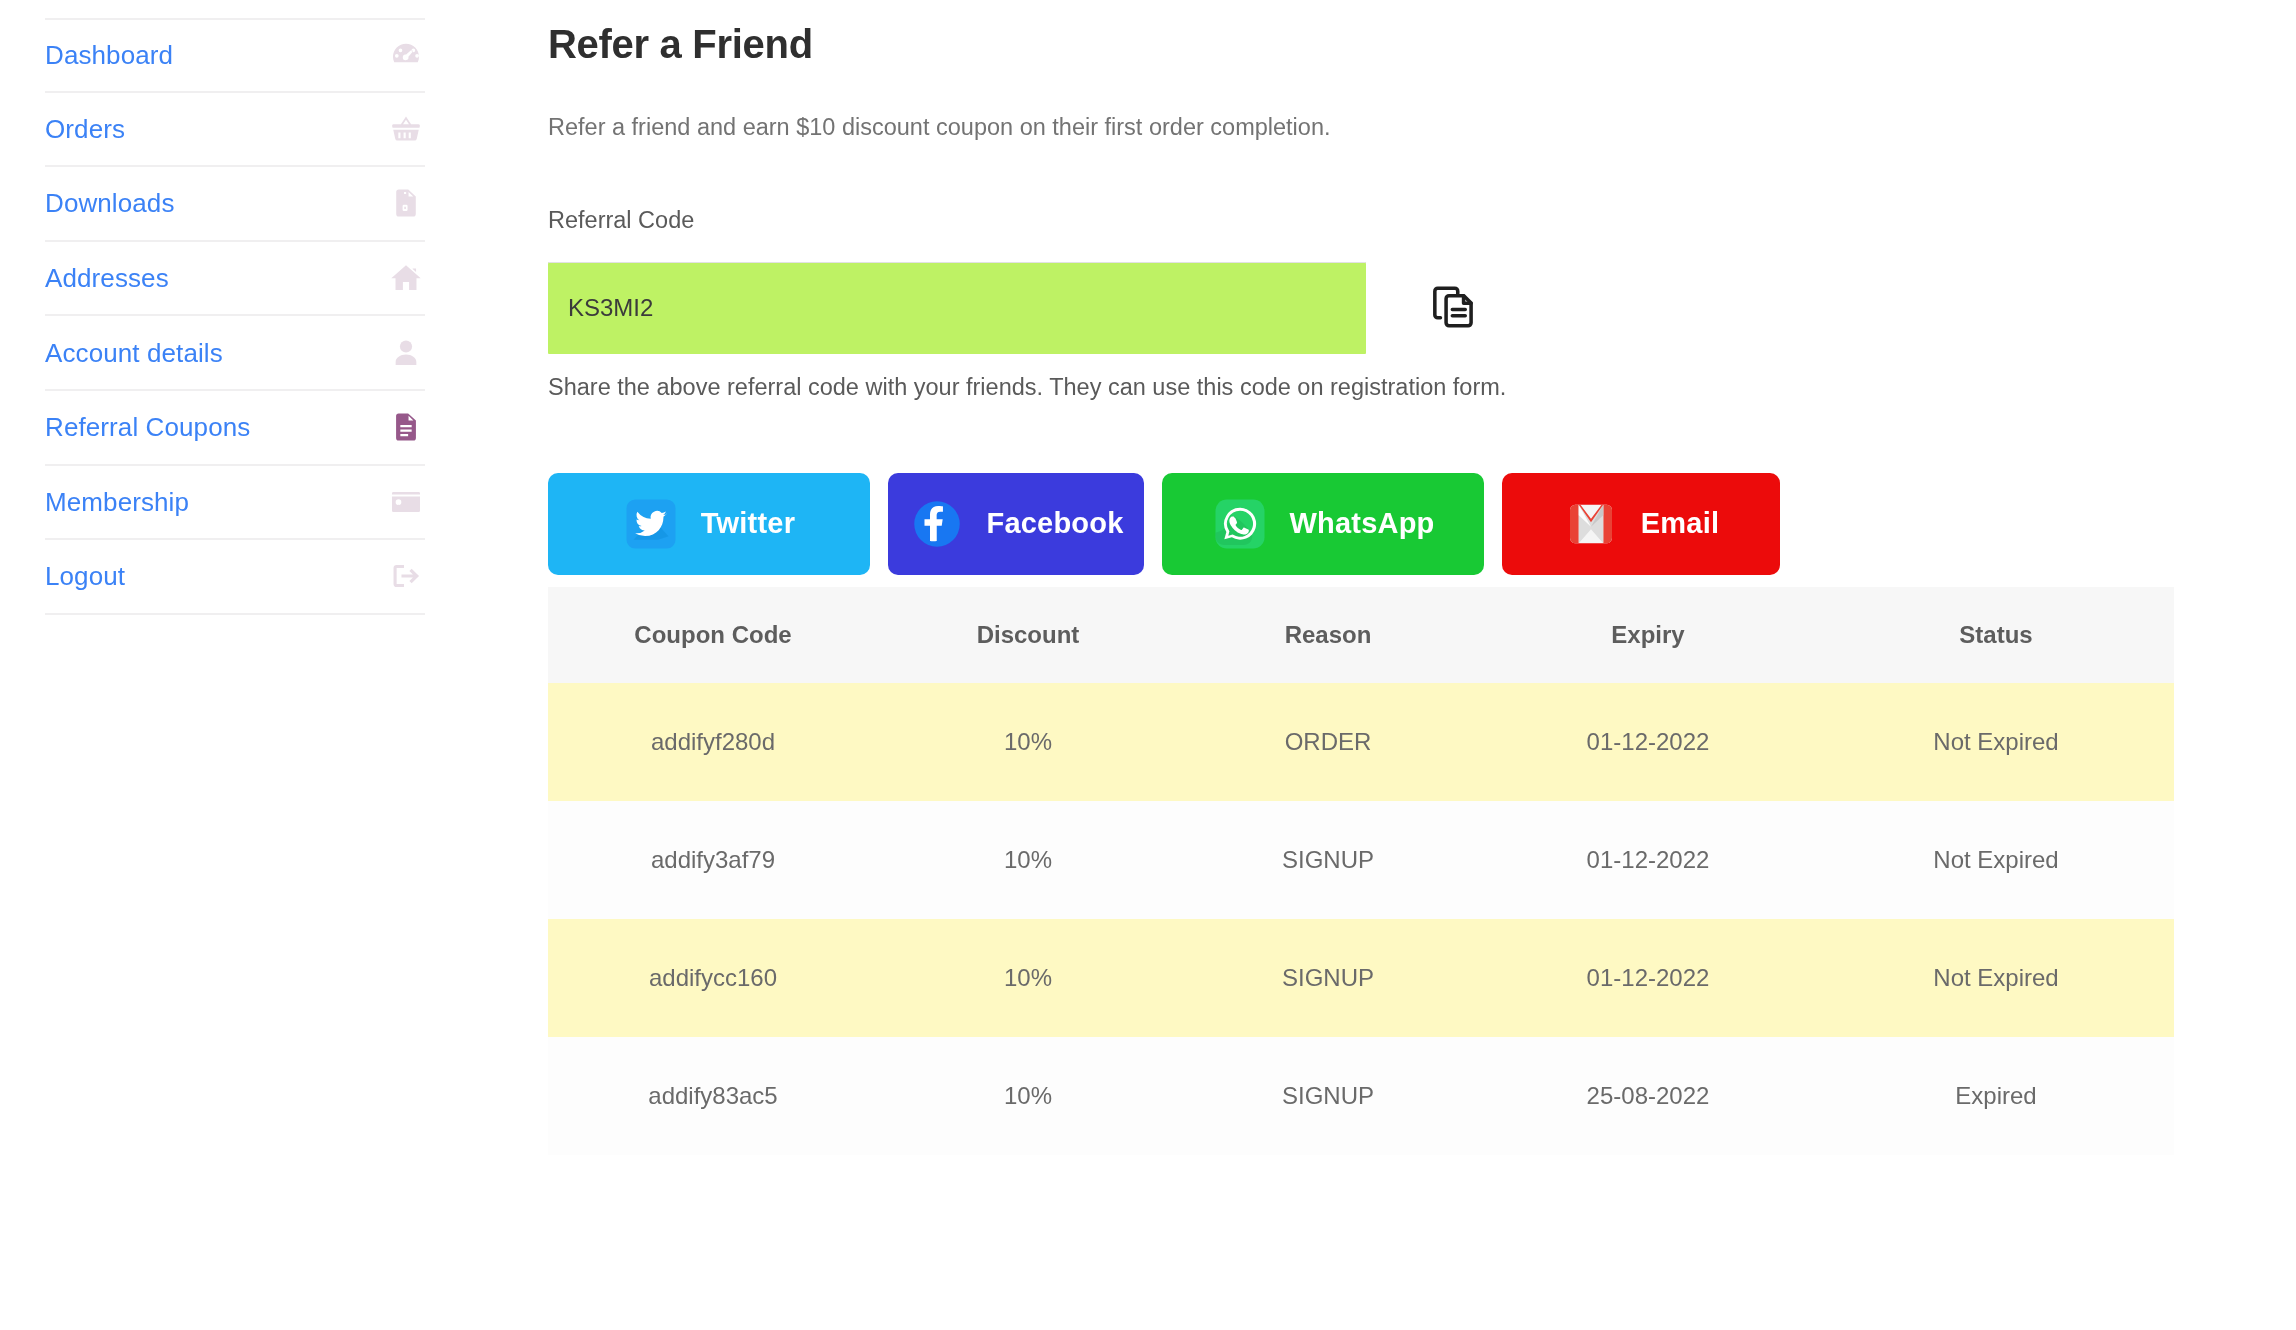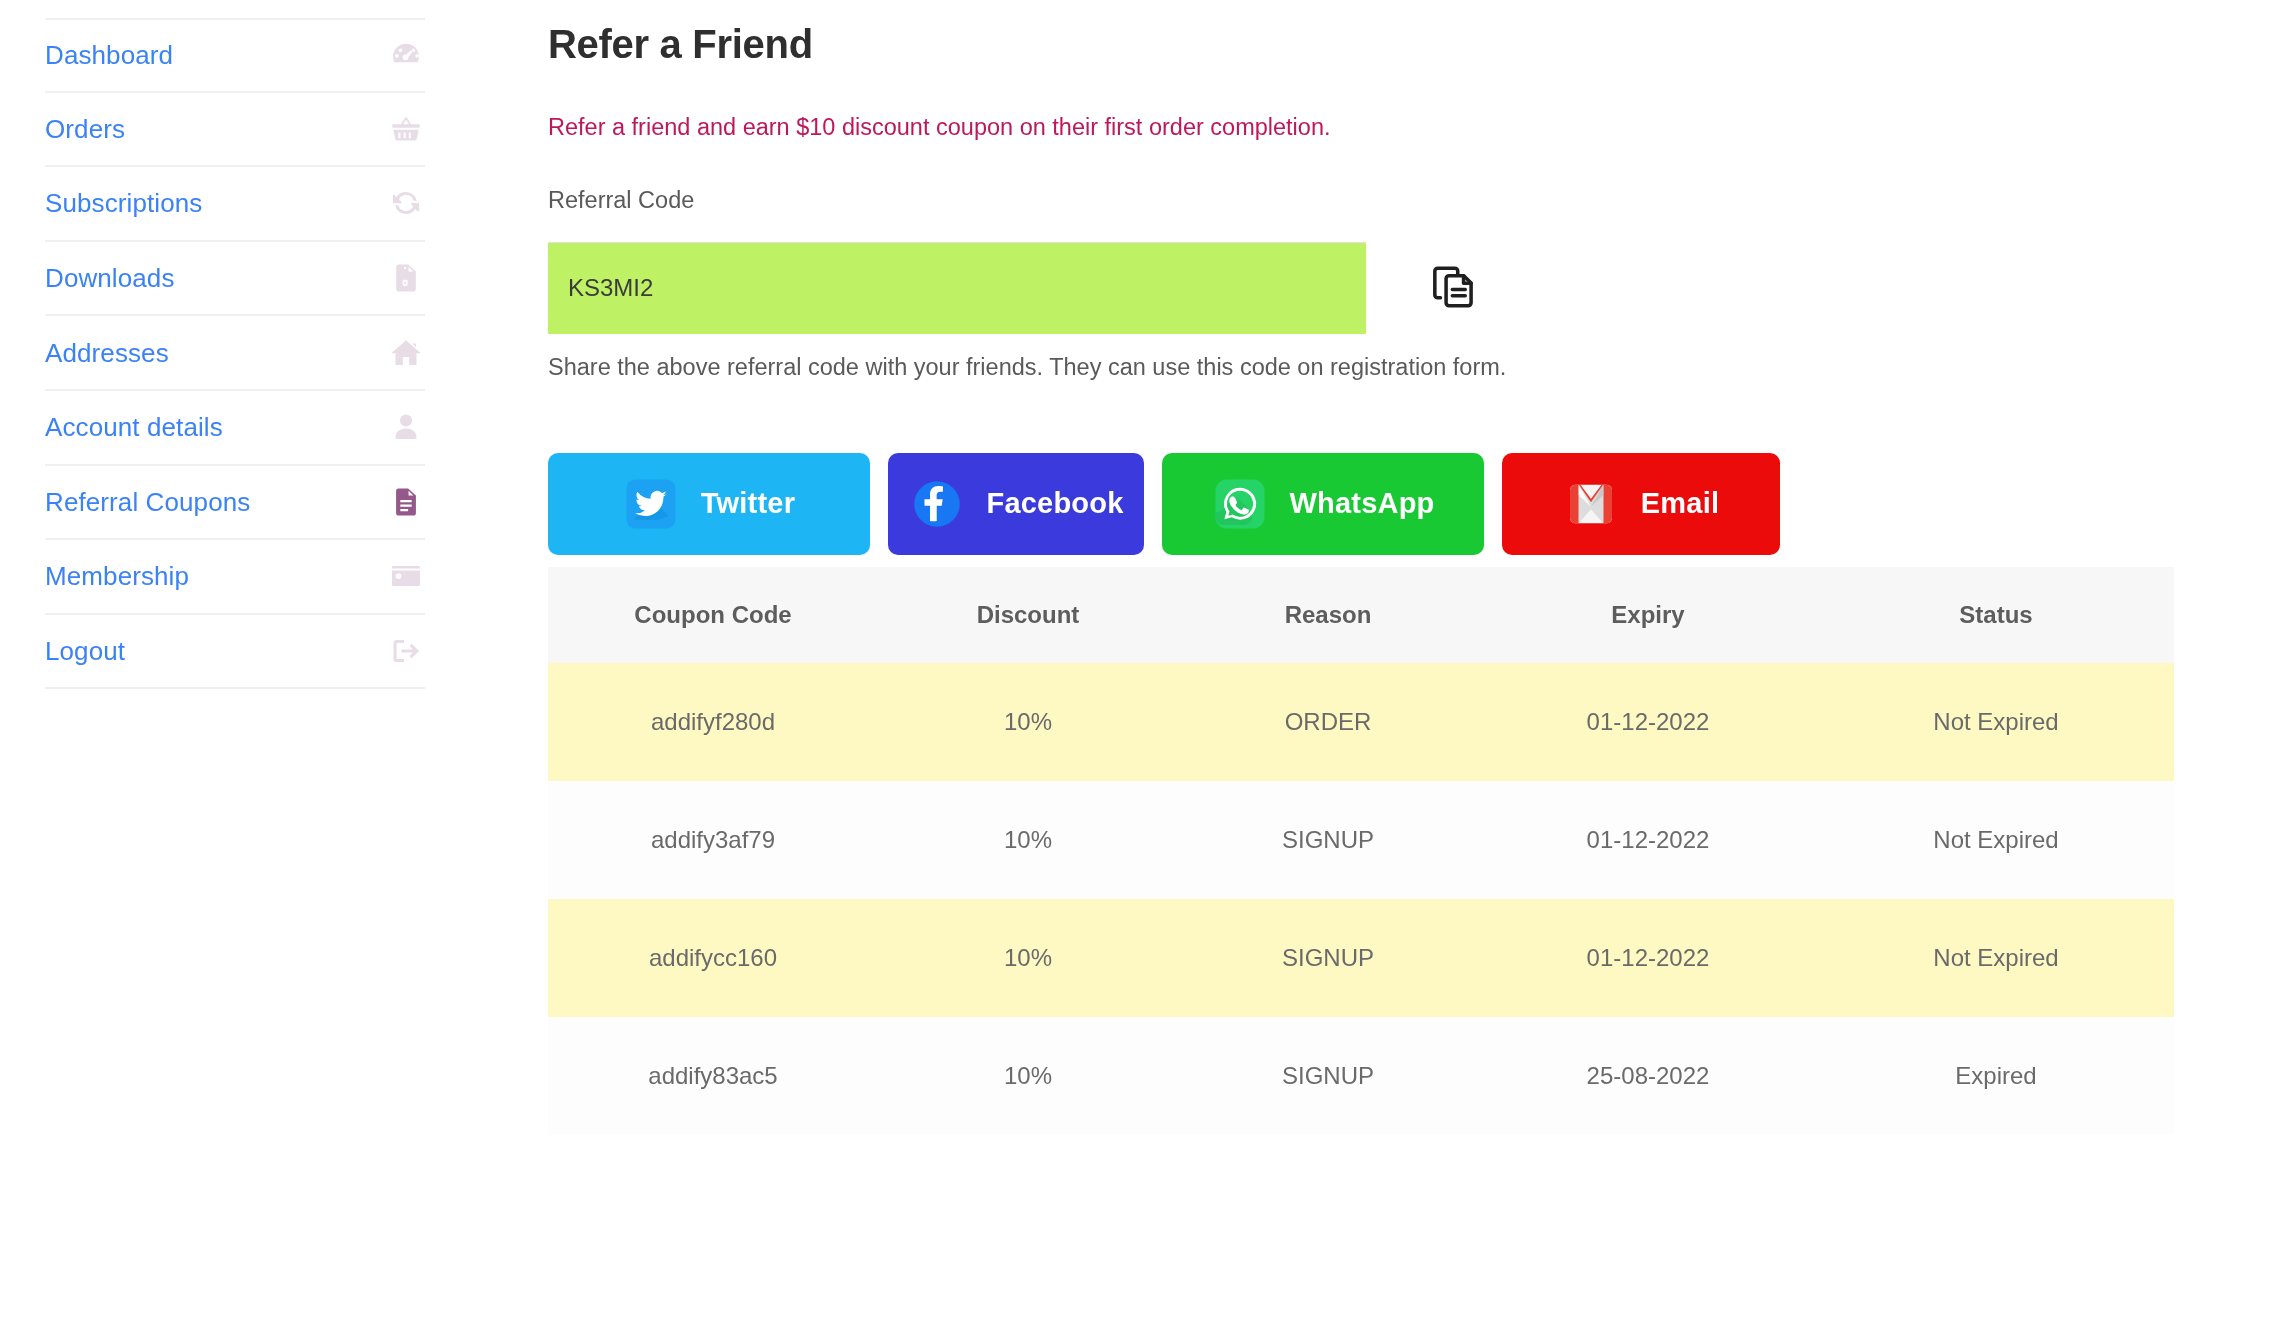--- a/index.html
+++ b/index.html
@@ -46,22 +46,22 @@
   .page-title {
     font-size: 40px;
     font-weight: 700;
     color: #2f2f2f;
     letter-spacing: -0.3px;
     margin-bottom: 46px;
     line-height: 1.1;
   }
   .intro {
     font-size: 23.5px;
-    color: #be185d;
-    margin-bottom: 42px;
+    color: #737373;
+    margin-bottom: 62px;
     line-height: 1.3;
   }
   .field-label {
     font-size: 23.5px;
     color: #5a5a5a;
     margin-bottom: 27px;
     line-height: 1.3;
   }
   .code-row { display: flex; align-items: center; }
   .code-input {
@@ -165,28 +165,20 @@
             <svg width="34" height="34" viewBox="0 0 24 24">
               <path d="M12 4C6.9 4 2.8 8.1 2.8 13.2c0 1.4.3 2.7.9 3.9h16.6c.6-1.2.9-2.5.9-3.9C21.2 8.1 17.1 4 12 4zm-6.5 9.9a1.3 1.3 0 1 1 0-2.6 1.3 1.3 0 0 1 0 2.6zm2.6-3.9a1.3 1.3 0 1 1 0-2.6 1.3 1.3 0 0 1 0 2.6zm8.3-1.3c.4.4.4 1 0 1.4l-2.7 3.2a2 2 0 1 1-1.6-1.6l3.2-2.8c.3-.3.8-.3 1.1-.2zm.8 1.3a1.3 1.3 0 1 1 0-2.6 1.3 1.3 0 0 1 0 2.6zm2.6 3.9a1.3 1.3 0 1 1 0-2.6 1.3 1.3 0 0 1 0 2.6z"></path>
             </svg>
           </span>
         </li>
         <li class="nav-item">
           <span class="nav-label">Orders</span>
           <span class="nav-icon muted">
             <svg width="34" height="34" viewBox="0 0 24 24">
               <path d="M12 3.2 8.4 8.6H3.2a1 1 0 0 0-1 1.2l.3 1.4h19l.3-1.4a1 1 0 0 0-1-1.2h-5.2L12 3.2zm-2.1 5.4L12 5.5l2.1 3.1H9.9zM3 12.6l1.4 6.2a1.6 1.6 0 0 0 1.6 1.3h12a1.6 1.6 0 0 0 1.6-1.3l1.4-6.2H3zm5.1 1.9v4.1H6.6v-4.1h1.5zm3.7 0v4.1h-1.5v-4.1h1.5zm3.6 0v4.1h-1.5v-4.1h1.5z"></path>
-            </svg>
-          </span>
-        </li>
-        <li class="nav-item">
-          <span class="nav-label">Subscriptions</span>
-          <span class="nav-icon muted">
-            <svg width="34" height="34" viewBox="0 0 24 24">
-              <path d="M12 4.2a7.8 7.8 0 0 0-6.6 3.6l-1.6-1.6A.6.6 0 0 0 2.8 6.6v5a.6.6 0 0 0 .6.6h5a.6.6 0 0 0 .4-1.1L7 9.3A5.7 5.7 0 0 1 12 6.4a5.6 5.6 0 0 1 5.4 4h2.2A7.8 7.8 0 0 0 12 4.2zM21.2 12h-5a.6.6 0 0 0-.4 1.1L17 14.7a5.7 5.7 0 0 1-5 2.9 5.6 5.6 0 0 1-5.4-4H4.4a7.8 7.8 0 0 0 14.2 2.6l1.6 1.6a.6.6 0 0 0 1-.4v-5a.6.6 0 0 0-.6-.6z"></path>
             </svg>
           </span>
         </li>
         <li class="nav-item">
           <span class="nav-label">Downloads</span>
           <span class="nav-icon muted">
             <svg width="34" height="34" viewBox="0 0 24 24">
               <path d="M13.6 2.4H6.9A1.8 1.8 0 0 0 5.1 4.2v15.6a1.8 1.8 0 0 0 1.8 1.8h10.2a1.8 1.8 0 0 0 1.8-1.8V7.4l-5.3-5zm.2 1.8 3.3 3.2h-3.3V4.2zM10.6 4.3h1.5v1.4h-1.5V4.3zm1.5 1.4v1.4h-1.5V5.7h-.1v1.4H9v1.4h1.5v1.4H9v1.4h1.5v1.5h1.6v-1.5h-1.5v-1.4h1.5V8.5h-1.5V7.1h1.5zm-1.6 7.6h1.7a.9.9 0 0 1 .9.9v2.5a.9.9 0 0 1-.9.9h-1.7a.9.9 0 0 1-.9-.9v-2.5a.9.9 0 0 1 .9-.9zm.3 1.4v1.5h1.1v-1.5h-1.1z"></path>
             </svg>
           </span>

